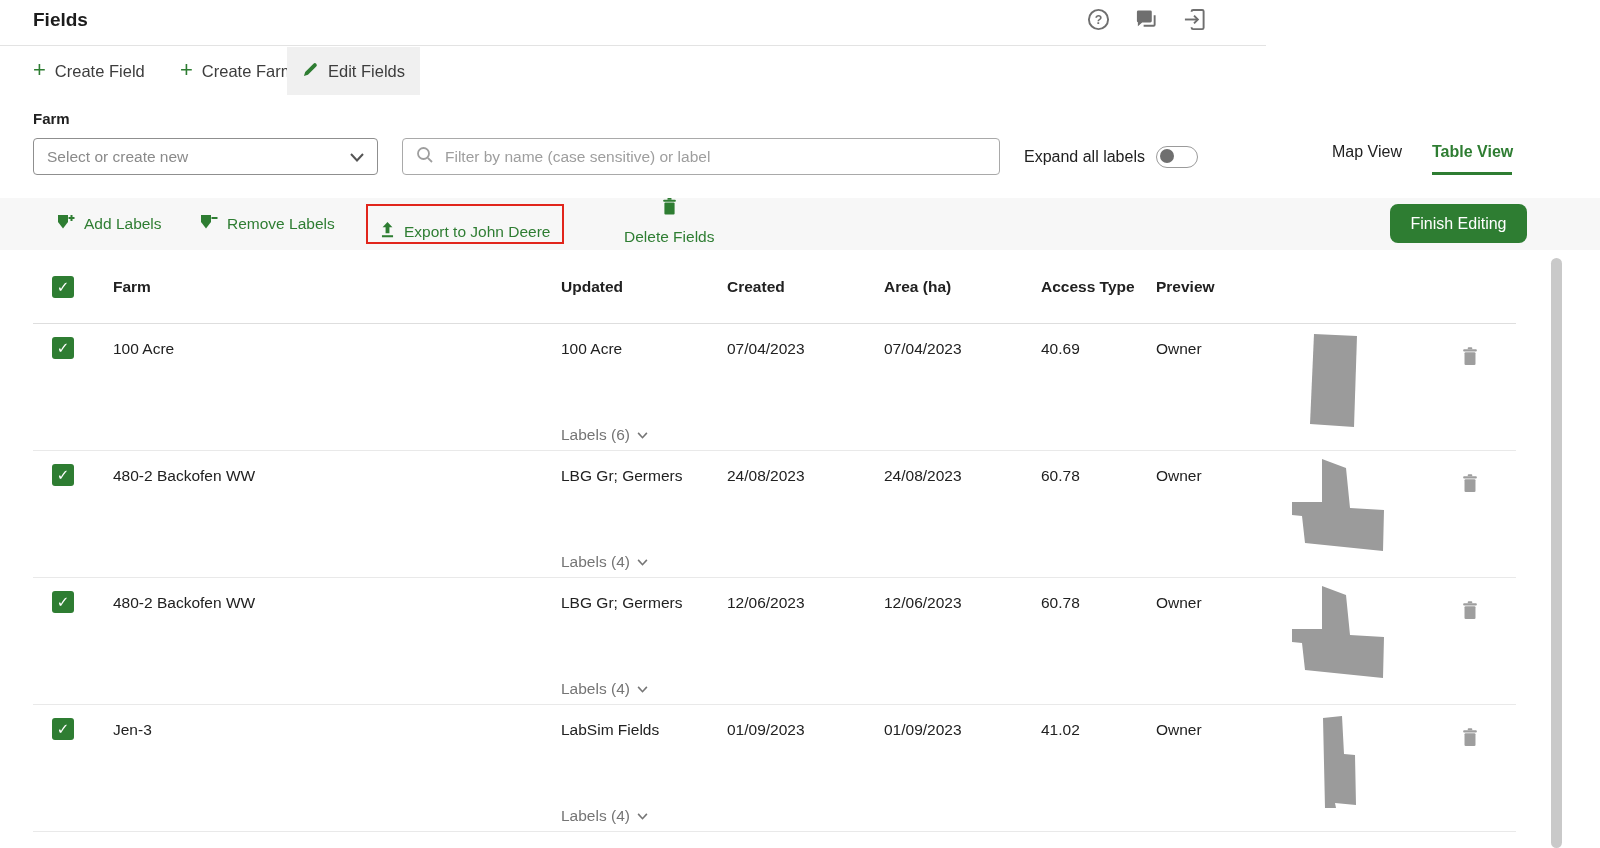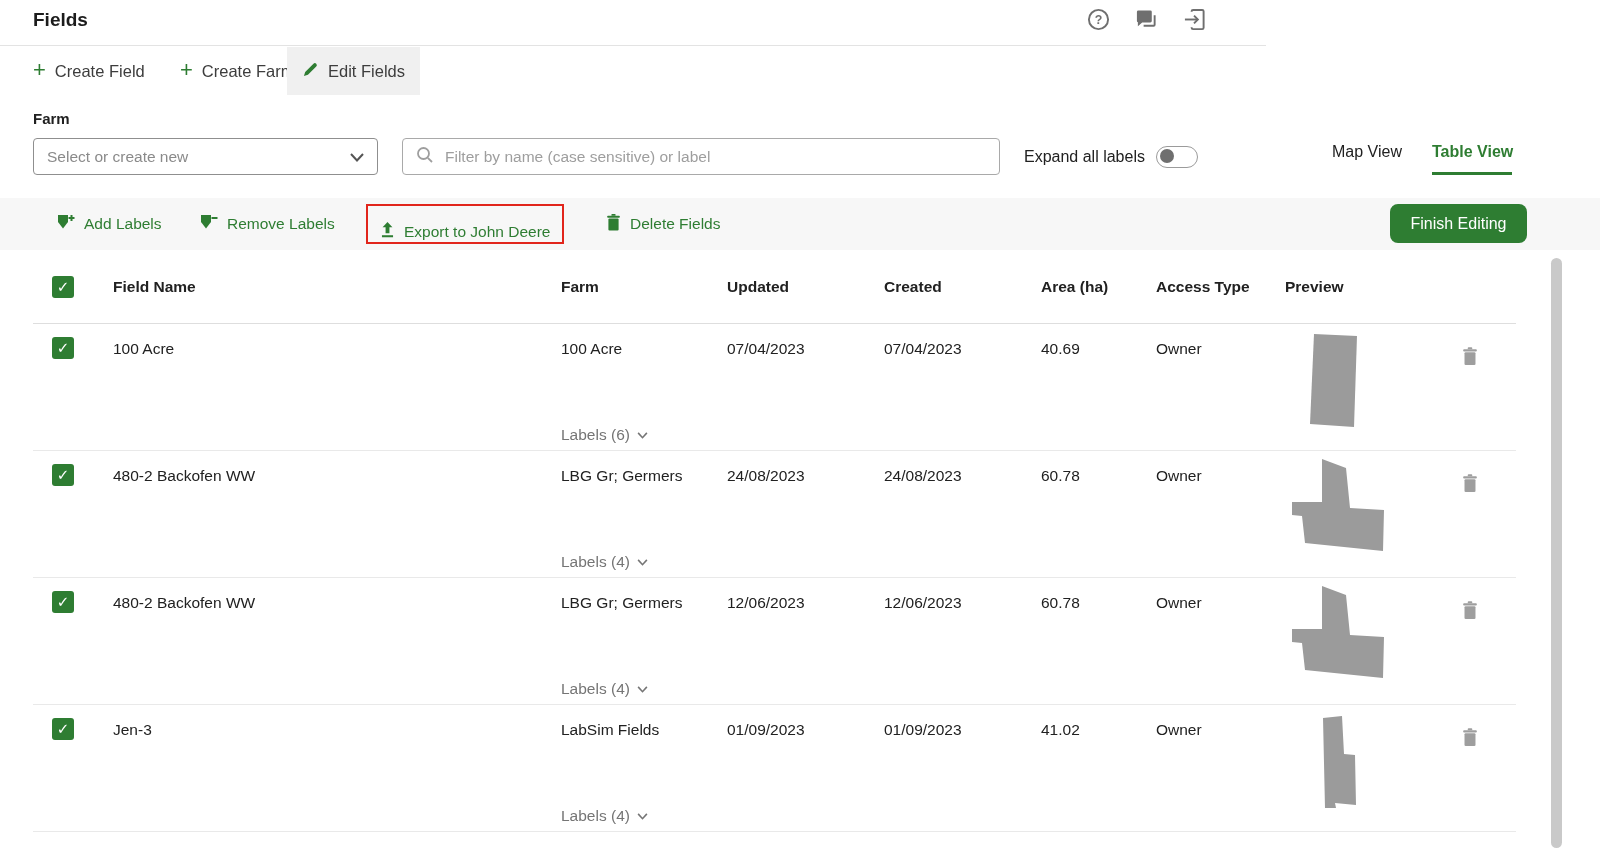--- a/index.html
+++ b/index.html
@@ -39,21 +39,21 @@
   .toggle .knob { position:absolute; left:3px; top:2.5px; width:14px; height:14px; border-radius:50%; background:#6f6f6f; }
   .view-map { position:absolute; left:1332px; top:143px; font-size:16px; color:#212121; cursor:pointer; }
   .view-table { position:absolute; left:1432px; top:143px; font-size:16px; font-weight:600; color:#2e7d32; cursor:pointer; }
   .view-table-underline { position:absolute; left:1432px; top:172px; width:80px; height:2.5px; background:#2e7d32; }
 
   
   .toolbar { position:absolute; top:198px; left:0; width:1600px; height:52px; background:#f7f7f7; }
   .tool-item { position:absolute; top:0; height:52px; display:flex; align-items:center; gap:9px; font-size:15.5px; color:#2e7d32; cursor:pointer; white-space:nowrap; }
   .tool-add    { left:57px; }
   .tool-remove { left:200px; }
-  .tool-delete { left:606px; }
+  .tool-delete { left:624px;flex-direction:column; }
   .export-annotation { position:absolute; left:366px; top:6px; height:40px; border:2.5px solid #e1251b; display:flex; align-items:flex-end; padding:0 12px; }
   .tool-export { display:flex; align-items:center; gap:9px; font-size:15.5px; color:#2e7d32; cursor:pointer; white-space:nowrap; }
   .finish-btn { position:absolute; left:1390px; top:6px; width:137px; height:39px; background:#2e7d32; border-radius:8px; color:#fff; font-size:16px; display:flex; align-items:center; justify-content:center; cursor:pointer; }
 
   
   .table { position:absolute; left:33px; top:250px; width:1483px; }
   .thead, .trow { display:grid; grid-template-columns: 80px 448px 166px 157px 157px 115px 129px 1fr; }
   .thead { height:74px; align-items:center; border-bottom:1px solid #dedede; font-weight:600; font-size:15.5px; color:#212121; }
   .trow { height:127px; border-bottom:1px solid #e9e9e9; position:relative; font-size:15.5px; }
   .cell { padding-top:16px; }
@@ -202,21 +202,20 @@
 </div>
 
 <div class="table">
 
   <div class="thead">
     <div class="cb-cell">
       <div class="checkbox">
           <span>✓</span>
         </div>
     </div>
-    <div>Field Name</div>
     <div>Farm</div>
     <div>Updated</div>
     <div>Created</div>
     <div>Area (ha)</div>
     <div>Access Type</div>
     <div>Preview</div>
   </div>
 
   <div class="trow">
     <div class="cb-cell">

